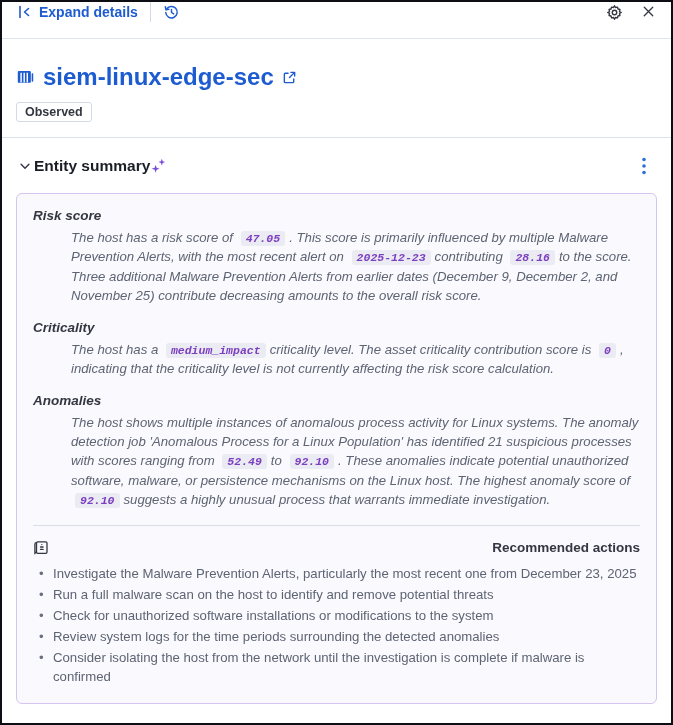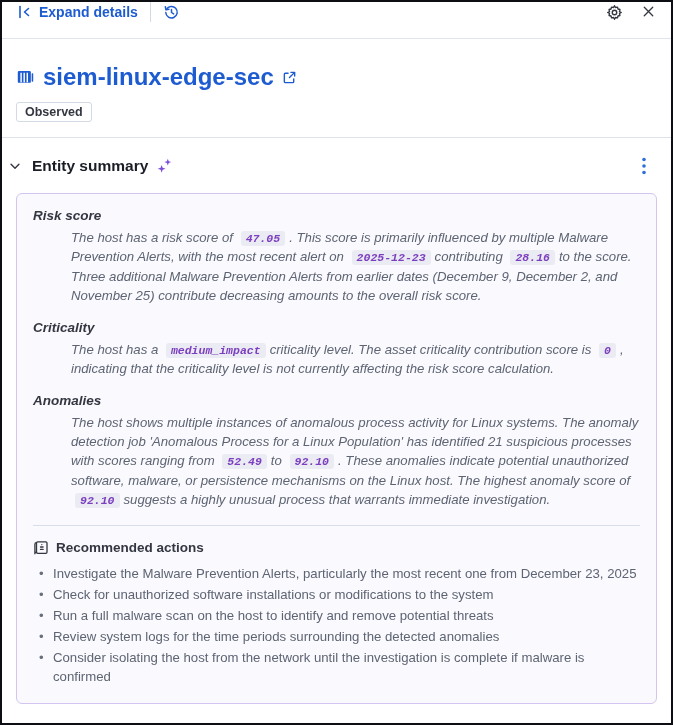--- a/index.html
+++ b/index.html
@@ -30,21 +30,21 @@
   .title-row { display:flex; align-items:center; gap:8px; margin-top:12px; }
   .entity-title { font-size:24px; font-weight:700; color:#1d5bd1; line-height:1.2; }
   .badge {
     display:inline-block; margin-top:10px;
     border:1px solid #d3dae6; border-radius:3px;
     font-size:12.5px; font-weight:600; color:#343741;
     padding:2px 8px; background:#fff;
   }
   .section-divider { border:none; border-top:1px solid #dde1ec; margin-top:15px; }
   
-  .summary-header { display:flex; align-items:center; gap:8px; padding:17px 14px 10px 4px; }
+  .summary-header { display:flex; align-items:center; padding:17px 14px 10px 14px; }
   .summary-title { font-size:15.5px; font-weight:700; color:#1a1d26; }
   .menu-dots { margin-right:4px; }
   
   .ai-box {
     margin:6px 14px 14px 14px;
     border:1px solid #d3c5ef;
     border-radius:6px;
     background:#faf9fd;
     padding:14px 16px 14px 16px;
   }
@@ -52,21 +52,21 @@
   .ai-section h3 { font-size:13.5px; font-weight:700; color:#343741; margin-bottom:5px; }
   .ai-section p { font-size:13.2px; line-height:1.44; color:#5d6473;margin-left:38px; }
   .code-chip {
     font-family:"Liberation Mono","DejaVu Sans Mono",monospace;
     font-size:11.5px; font-weight:700;
     color:#7c3fbf; background:#ebebf3;
     border-radius:3px; padding:1px 5px; margin:0 4px;
     white-space:nowrap;
   }
   .inner-divider { border:none; border-top:1px solid #d9dde9; margin:14px 0 14px 0; }
-  .rec-header { display:flex; align-items:center; gap:7px; margin-bottom:9px; }
+  .rec-header { display:flex; align-items:center; margin-bottom:9px;justify-content:space-between; }
   .rec-header h3 { font-size:13.5px; font-weight:700; color:#343741; }
   .rec-list { list-style:none; padding-left:6px; }
   .rec-list li {
     font-size:13.2px; line-height:1.38; color:#5d6473;
     padding-left:14px; position:relative; margin-bottom:3px;
   }
   .rec-list li::before { content:"•"; position:absolute; left:0; color:#69707d; }
 </style>
 </head>
 <body>
@@ -185,20 +185,20 @@
           <rect x="3.5" y="1.8" width="10.5" height="11.5" rx="1.2"></rect>
           <path d="M3.5 12.2a1.6 1.6 0 0 0-1.6 1.6V4.2a1.6 1.6 0 0 1 1.6-1.6"></path>
           <path d="M8.8 4.6h.01M7.5 7h2.6M7.5 9.4h2.6"></path>
         </svg>
       </span>
       <h3>Recommended actions</h3>
     </div>
 
     <ul class="rec-list">
         <li>Investigate the Malware Prevention Alerts, particularly the most recent one from December 23, 2025</li>
+        <li>Run a full malware scan on the host to identify and remove potential threats</li>
         <li>Check for unauthorized software installations or modifications to the system</li>
-        <li>Run a full malware scan on the host to identify and remove potential threats</li>
         <li>Review system logs for the time periods surrounding the detected anomalies</li>
         <li>Consider isolating the host from the network until the investigation is complete if malware is confirmed</li>
       </ul>
 
   </div>
 </div>
 
 </body></html>

